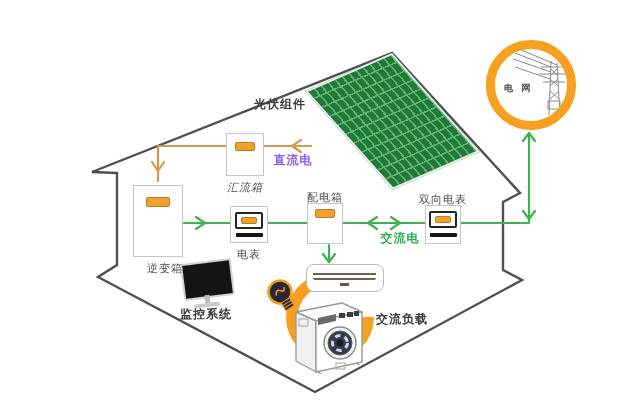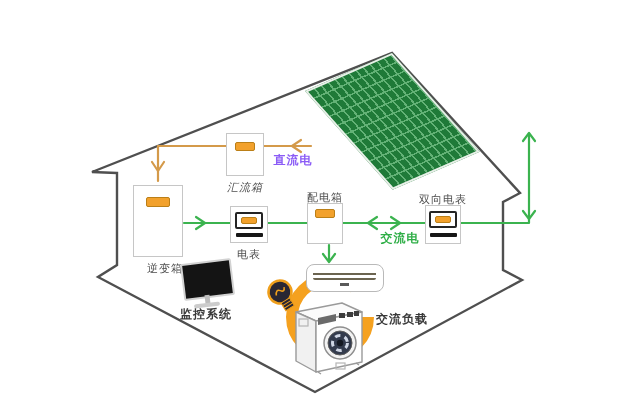--- a/index.html
+++ b/index.html
@@ -107,30 +107,43 @@
     <div class="pill" style="margin-top:5px;"></div>
   </div>
 
   <div class="box" style="left:425px;top:205px;width:36px;height:39px;">
     <div class="meter-frame">
       <div class="pill small"></div>
     </div>
     <div class="meter-bar" style="margin-top:5px;"></div>
   </div>
 
+  <div class="lbl dark" style="left:248px;top:96px;width:64px;">光伏组件</div>
   <div class="lbl" style="left:226px;top:180px;width:38px;font-style:italic;">汇流箱</div>
   <div class="lbl dc" style="left:270px;top:152px;width:46px;">直流电</div>
   <div class="lbl" style="left:133px;top:261px;width:50px;text-align:right;">逆变箱</div>
   <div class="lbl" style="left:230px;top:247px;width:38px;">电表</div>
   <div class="lbl" style="left:305px;top:190px;width:40px;">配电箱</div>
   <div class="lbl ac" style="left:360px;top:230px;width:48px;">交流电</div>
   <div class="lbl" style="left:419px;top:192px;width:48px;">双向电表</div>
   <div class="lbl dark" style="left:176px;top:306px;width:60px;">监控系统</div>
   <div class="lbl dark" style="left:375px;top:311px;width:54px;">交流负载</div>
 
+  <div class="grid-circle">
+    <svg width="72" height="72" style="position:absolute;left:18px;top:0;">
+      <g stroke="#8a8a8a" stroke-width="1" fill="none">
+        <path d="M38,12 L36,66 M44,14 L47,66"></path>
+        <path d="M38,20 L44,26 M44,20 L38,26 M37,30 L45,37 M45,30 L37,37 M37,42 L46,50 M46,42 L37,50"></path>
+        <path d="M28,18 H54 M26,25 H56 M30,33 H52"></path>
+        <path d="M2,4 L38,18 M0,10 L38,23 M6,0 L44,16 M2,18 L37,30"></path>
+        <rect x="35" y="52" width="12" height="8"></rect>
+      </g>
+    </svg>
+    <div class="grid-lbl">电 网</div>
+  </div>
 
   <div class="monitor">
     <div class="mon-screen"></div>
     <div class="mon-stand"></div>
     <div class="mon-base"></div>
   </div>
 
   <svg class="layer" width="640" height="411" style="z-index:7">
     <g transform="translate(280,292) rotate(-32)">
       <circle cx="0" cy="0" r="11.5" fill="#2A2733" stroke="#EF9F1C" stroke-width="2.5"></circle>

